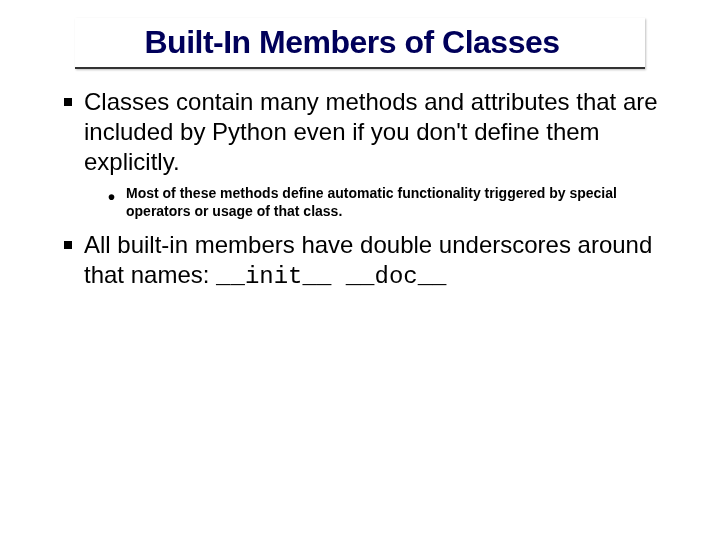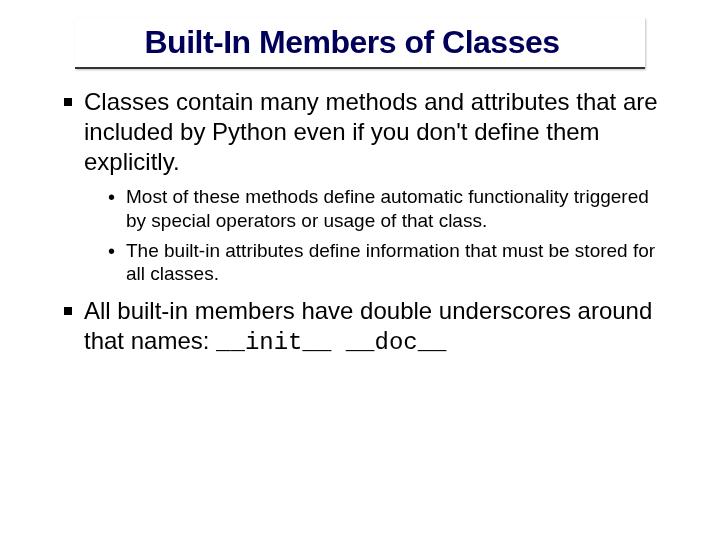--- a/index.html
+++ b/index.html
@@ -47,25 +47,26 @@
     width: 8px;
     height: 8px;
     background: #000;
   }
   ul.level2 {
     list-style: none;
     padding-left: 24px;
     margin-top: 8px;
   }
   ul.level2 > li {
-    font-size: 19px;
+    font-size: 14px;
     line-height: 1.25;
     margin-bottom: 6px;
     padding-left: 18px;
     position: relative;
+    font-weight: bold;
   }
   ul.level2 > li::before {
     content: "•";
     position: absolute;
     left: 0;
     top: 0;
     font-size: 20px;
   }
   .code {
     font-family: Liberation Mono, monospace;
@@ -77,20 +78,19 @@
 <div class="slide">
   <div class="title-box">
     <h1>Built-In Members of Classes</h1>
   </div>
 
   <ul class="level1">
     <li>
       <span>Classes contain many methods and attributes that are included by Python even if you don't define them explicitly.</span>
       <ul class="level2">
         <li>Most of these methods define automatic functionality triggered by special operators or usage of that class.</li>
-        <li>The built-in attributes define information that must be stored for all classes.</li>
       </ul>
     </li>
     <li>
       <span>All built-in members have double underscores around that names: </span><span class="code">__init__</span><span class="code">  </span><span class="code">__doc__</span>
     </li>
   </ul>
 </div>
 
 </body></html>

